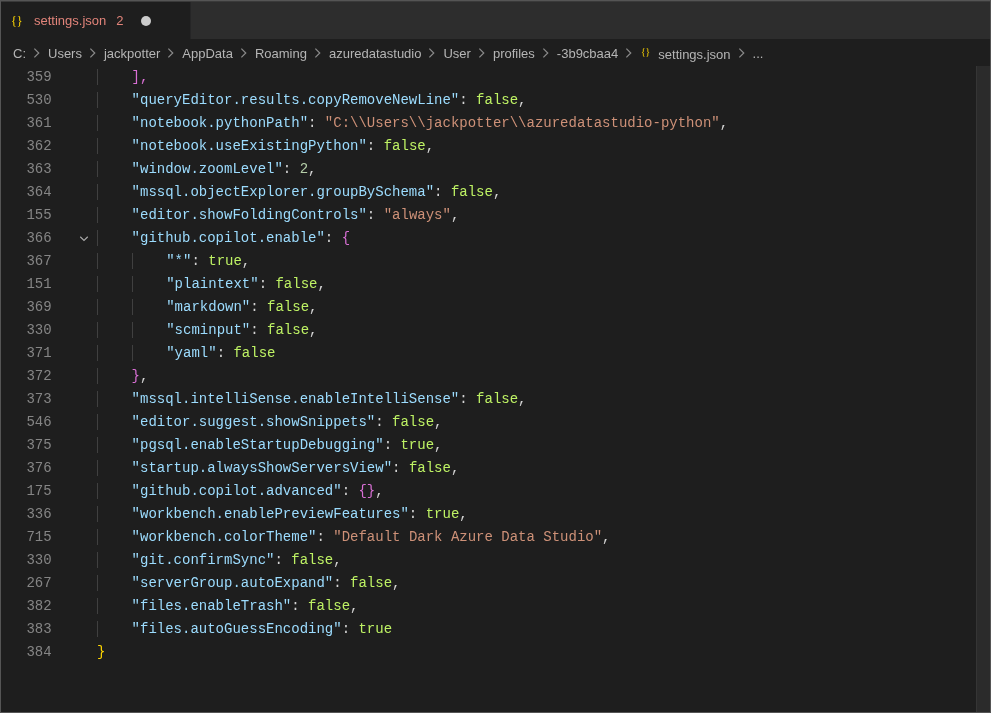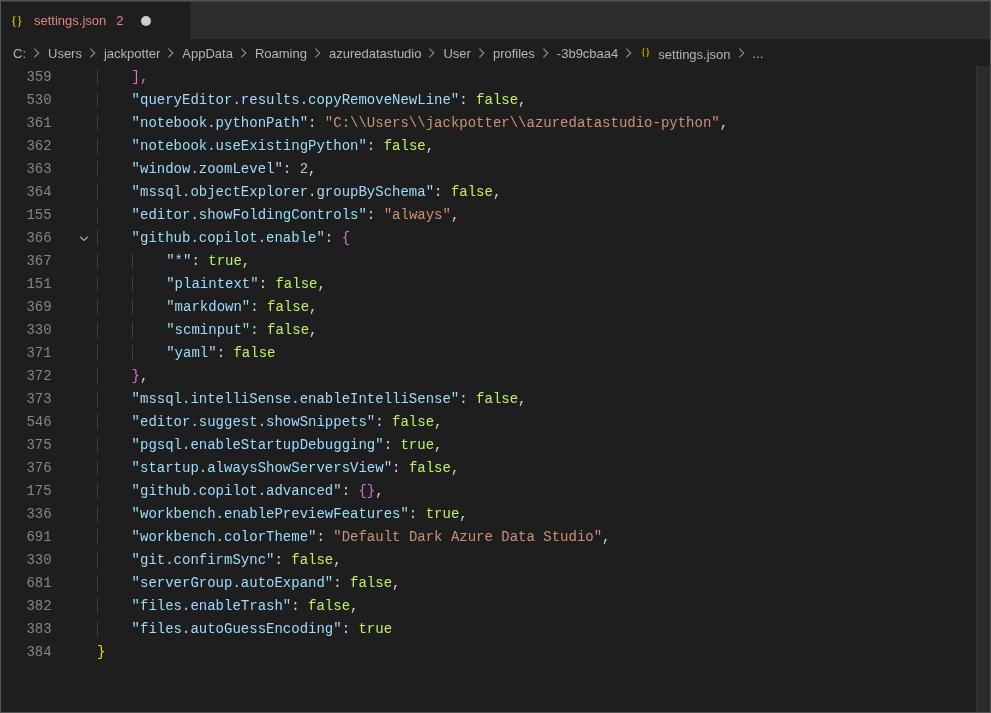--- a/index.html
+++ b/index.html
@@ -208,23 +208,23 @@
       <div class="gutter-line">369</div>
       <div class="gutter-line">330</div>
       <div class="gutter-line">371</div>
       <div class="gutter-line">372</div>
       <div class="gutter-line">373</div>
       <div class="gutter-line">546</div>
       <div class="gutter-line">375</div>
       <div class="gutter-line">376</div>
       <div class="gutter-line">175</div>
       <div class="gutter-line">336</div>
-      <div class="gutter-line">691</div>
+      <div class="gutter-line">715</div>
       <div class="gutter-line">330</div>
-      <div class="gutter-line">681</div>
+      <div class="gutter-line">267</div>
       <div class="gutter-line">382</div>
       <div class="gutter-line">383</div>
       <div class="gutter-line">384</div>
     </div>
   <div class="fold-col" id="foldcol">
       <div class="fold-cell"></div>
       <div class="fold-cell"></div>
       <div class="fold-cell"></div>
       <div class="fold-cell"></div>
       <div class="fold-cell"></div>

